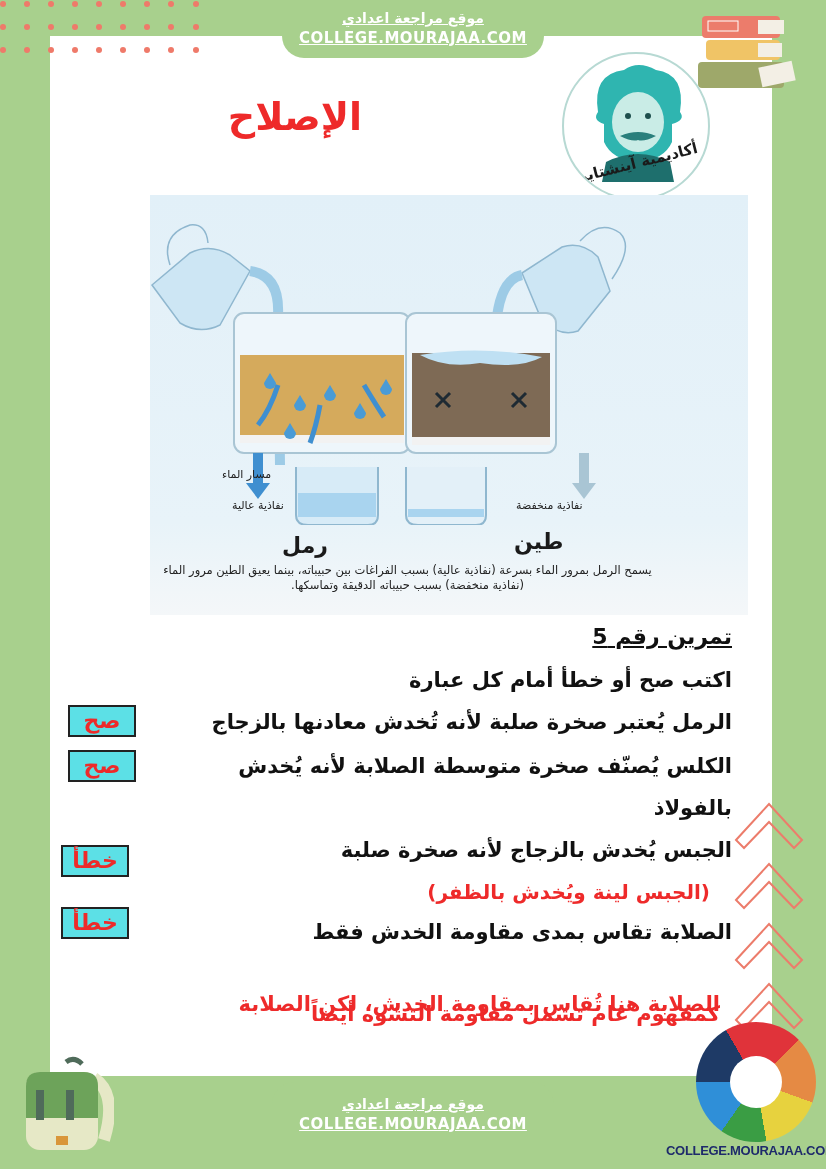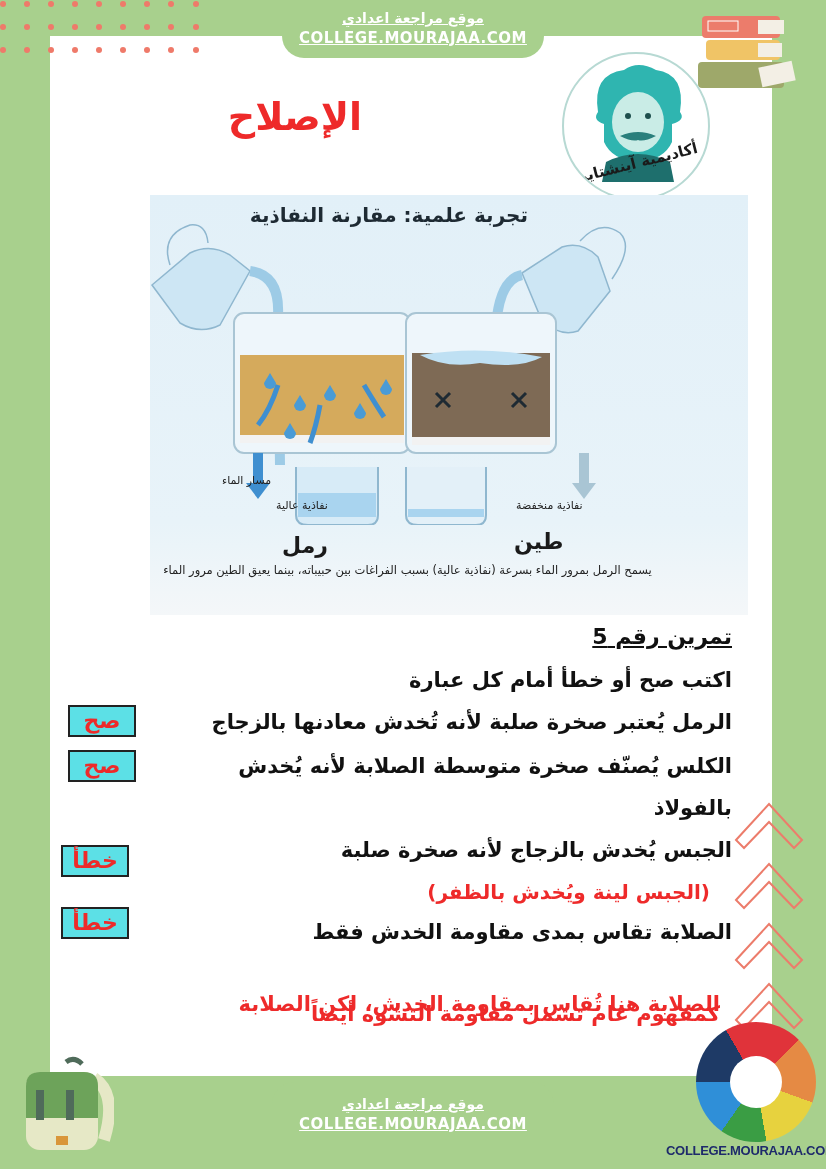--- a/index.html
+++ b/index.html
@@ -87,21 +87,20 @@
     <circle cx="64" cy="62" r="3" fill="#1e4f4d"></circle>
       <circle cx="84" cy="62" r="3" fill="#1e4f4d"></circle>
     <path d="M42 108 Q74 92 106 108 L110 128 L38 128 Z" fill="#1e6f6d"></path>
   </svg>
   <div style="position:absolute;left:0;right:0;top:100px;text-align:center;font-weight:bold;font-size:15px;color:#1a1a1a;direction:rtl;transform:rotate(-14deg);">أكاديمية آينشتاين</div>
 </div>
 
 <div class="title">الإصلاح</div>
 
 <div class="figure">
-  <div class="fig-title">تجربة علمية: مقارنة النفاذية</div>
   <svg width="598" height="330" viewBox="0 0 598 330" style="position:absolute;left:0;top:0;">
 
     <g fill="#cde6f4" stroke="#8fb7cf" stroke-width="1.5">
       <path d="M2 90 L40 58 Q60 48 80 60 L100 76 L70 130 Q50 140 30 128 Z"></path>
       <path d="M20 70 Q10 40 40 30 Q56 28 58 48" fill="none"></path>
     </g>
     <path d="M100 76 Q130 80 128 120 L130 270" stroke="#9dcbe6" stroke-width="10" fill="none"></path>
 
     <g stroke="#a9c5d4" stroke-width="2">
       <rect x="84" y="118" width="176" height="140" rx="10" fill="#eef6fb"></rect>
@@ -143,27 +142,28 @@
       <path d="M286 198 l14 14 M300 198 l-14 14"></path>
         <path d="M362 198 l14 14 M376 198 l-14 14"></path>
     </g>
     <path d="M434 258 L434 290" stroke="#a9c5d4" stroke-width="10"></path>
     <path d="M422 288 L446 288 L434 304 Z" fill="#a9c5d4"></path>
 
     <path d="M256 272 L256 320 Q256 330 268 330 L326 330 Q336 330 336 320 L336 272" fill="#e3f0f8" stroke="#8fb7cf" stroke-width="2"></path>
     <rect x="258" y="314" width="76" height="8" fill="#a9d4ef"></rect>
     <line x1="70" y1="332" x2="460" y2="332" stroke="#9fb2bf" stroke-width="2"></line>
   </svg>
-  <div class="label-sm" style="left:72px;top:273px;margin-top:6px;">مسار الماء</div>
-  <div class="label-sm" style="left:82px;top:304px;margin-left:44px;">نفاذية عالية</div>
+  <div class="label-sm" style="left:72px;top:273px;">مسار الماء</div>
+  <div class="label-sm" style="left:82px;top:304px;">نفاذية عالية</div>
   <div class="label-sm" style="left:338px;top:304px;padding-left:28px;">نفاذية منخفضة</div>
   <div class="label-big" style="left:132px;top:338px;text-align:center;">رمل</div>
   <div class="label-big" style="left:316px;top:334px;margin-left:48px;">طين</div>
   <div class="fig-caption">
     <div>يسمح الرمل بمرور الماء بسرعة (نفاذية عالية) بسبب الفراغات بين حبيباته، بينما يعيق الطين مرور الماء</div>
+    <div>(نفاذية منخفضة) بسبب حبيباته الدقيقة وتماسكها.</div>
   </div>
 </div>
 
 <div class="content" style="top:624px;font-size:22px;text-decoration:underline;">تمرين رقم 5</div>
 <div class="content" style="top:668px;">اكتب صح أو خطأ أمام كل عبارة</div>
 
 <div class="content" style="top:710px;">الرمل يُعتبر صخرة صلبة لأنه تُخدش معادنها بالزجاج</div>
 <div class="answer-box" style="left:68px;top:705px;">صح</div>
 
 <div class="content" style="top:754px;">الكلس يُصنّف صخرة متوسطة الصلابة لأنه يُخدش</div>

